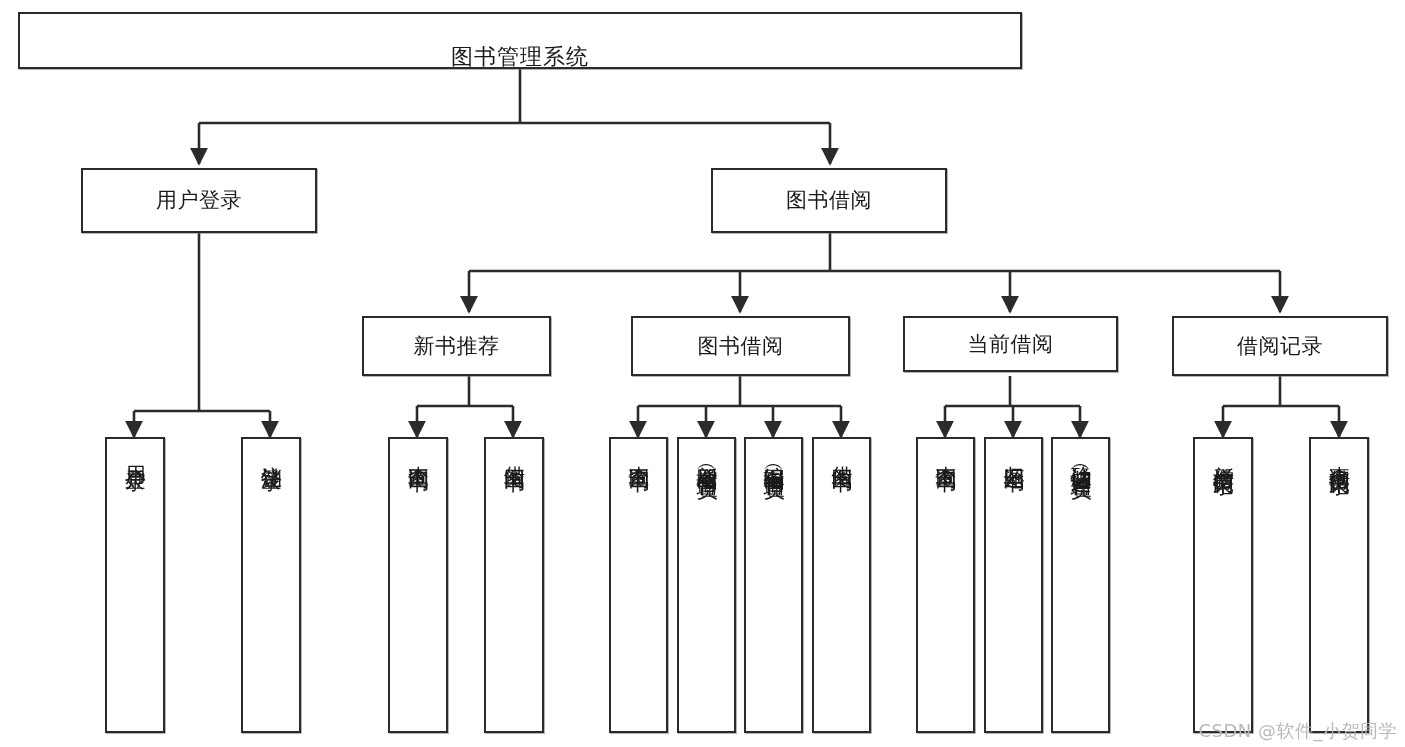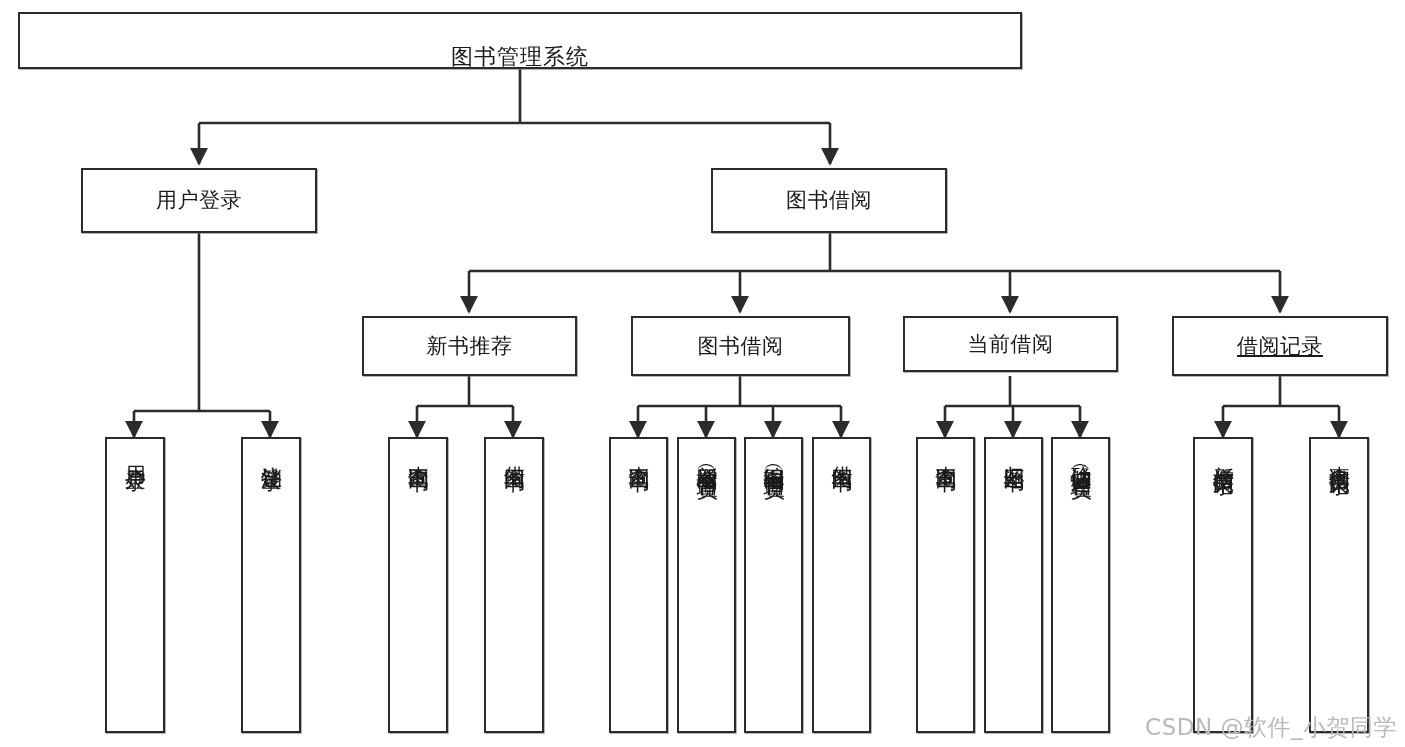--- a/index.html
+++ b/index.html
@@ -62,21 +62,21 @@
     text-orientation: upright;
     font-size: 21px;
     line-height: 1.18;
     letter-spacing: 2px;
     white-space: pre;
   }
   .watermark {
     position: absolute;
     right: 8px;
     bottom: 4px;
-    font-size: 23px;
+    font-size: 18px;
     color: #b9b9b9;
     letter-spacing: 0.5px;
     white-space: nowrap;
     user-select: none;
   }
 </style>
 </head>
 <body>
 
 <div id="canvas">
@@ -135,30 +135,30 @@
     <span class="label">图书管理系统</span>
   </div>
 
   <div class="node horiz" style="left:81px; top:168px; width:236px; height:65px;">
     <span class="label">用户登录</span>
   </div>
   <div class="node horiz" style="left:711px; top:168px; width:236px; height:65px;">
     <span class="label">图书借阅</span>
   </div>
 
-  <div class="node horiz" style="left:362px; top:316px; width:215px; height:60px;">
+  <div class="node horiz" style="left:362px; top:316px; width:189px; height:60px;">
     <span class="label">新书推荐</span>
   </div>
   <div class="node horiz" style="left:631px; top:316px; width:219px; height:60px;">
     <span class="label">图书借阅</span>
   </div>
   <div class="node horiz" style="left:903px; top:316px; width:215px; height:56px;">
     <span class="label">当前借阅</span>
   </div>
-  <div class="node horiz" style="left:1172px; top:316px; width:216px; height:60px;text-decoration:underline;">
+  <div class="node horiz" style="left:1172px; top:316px; width:216px; height:60px;">
     <span class="label">借阅记录</span>
   </div>
 
   <div class="node vert" style="left:105px; top:437px; width:60px; height:296px;">
     <span class="label">用户登录</span>
   </div>
   <div class="node vert" style="left:241px; top:437px; width:60px; height:296px;">
     <span class="label">注销登录</span>
   </div>
 

